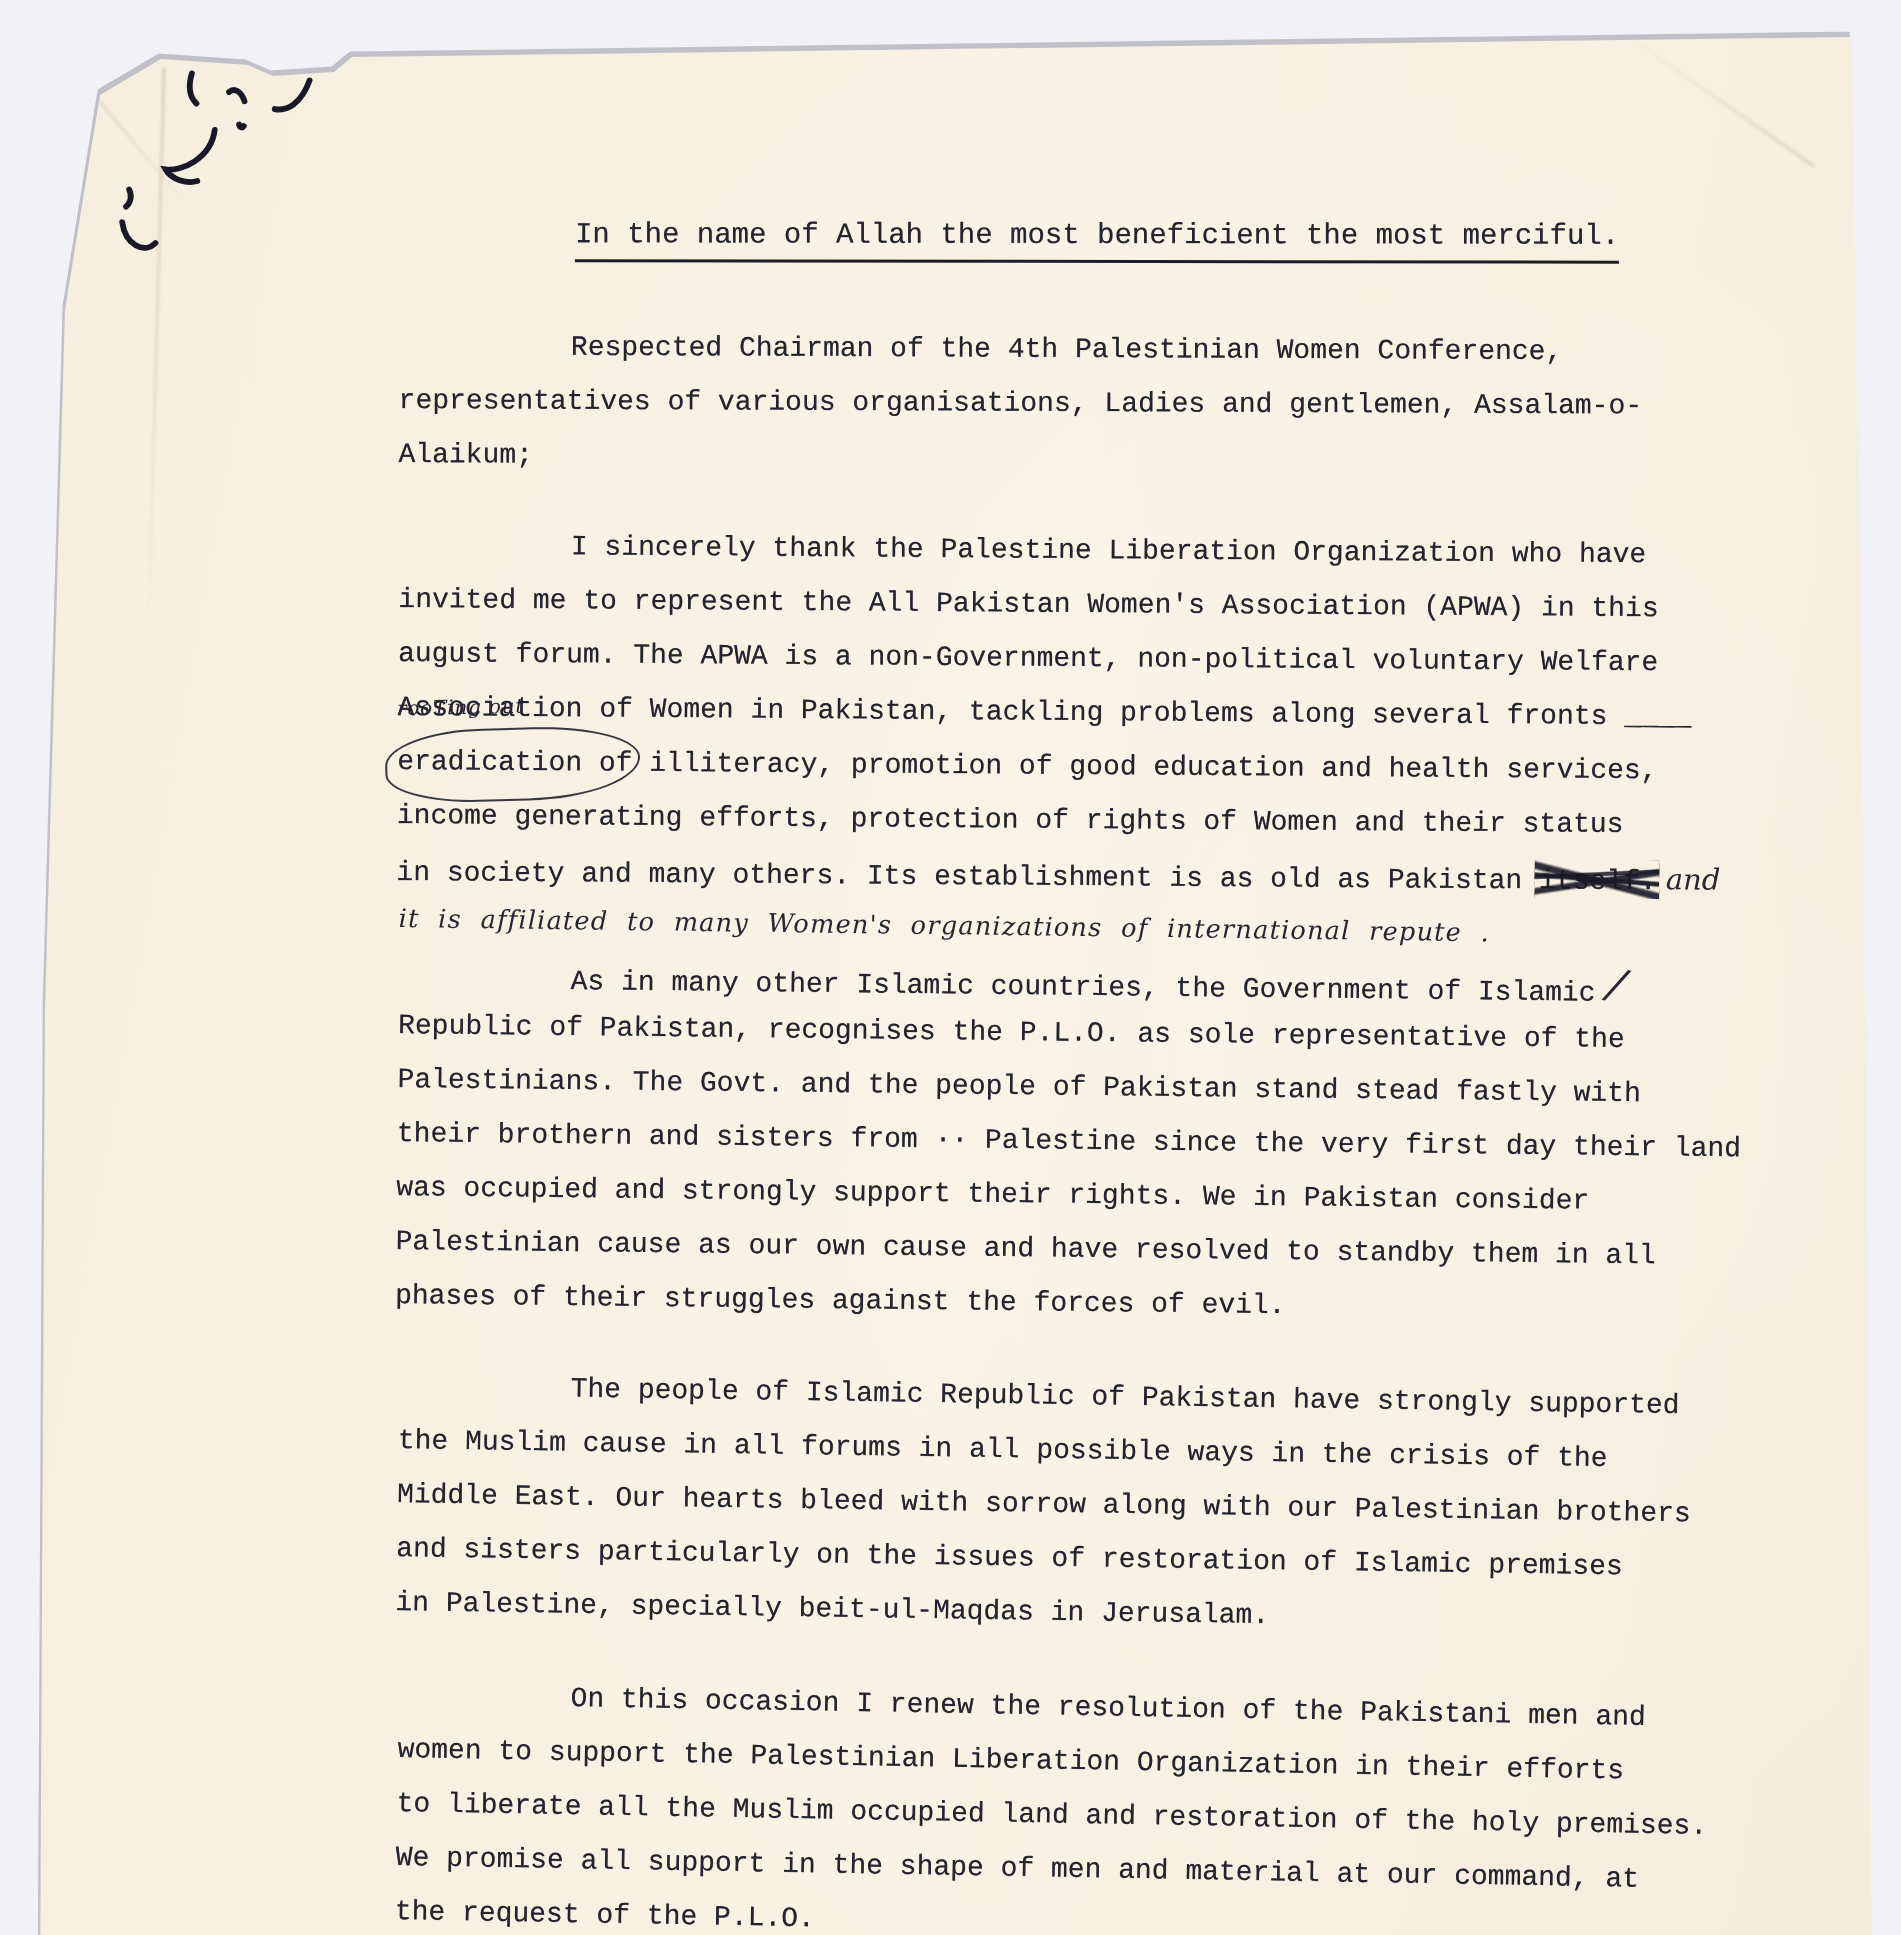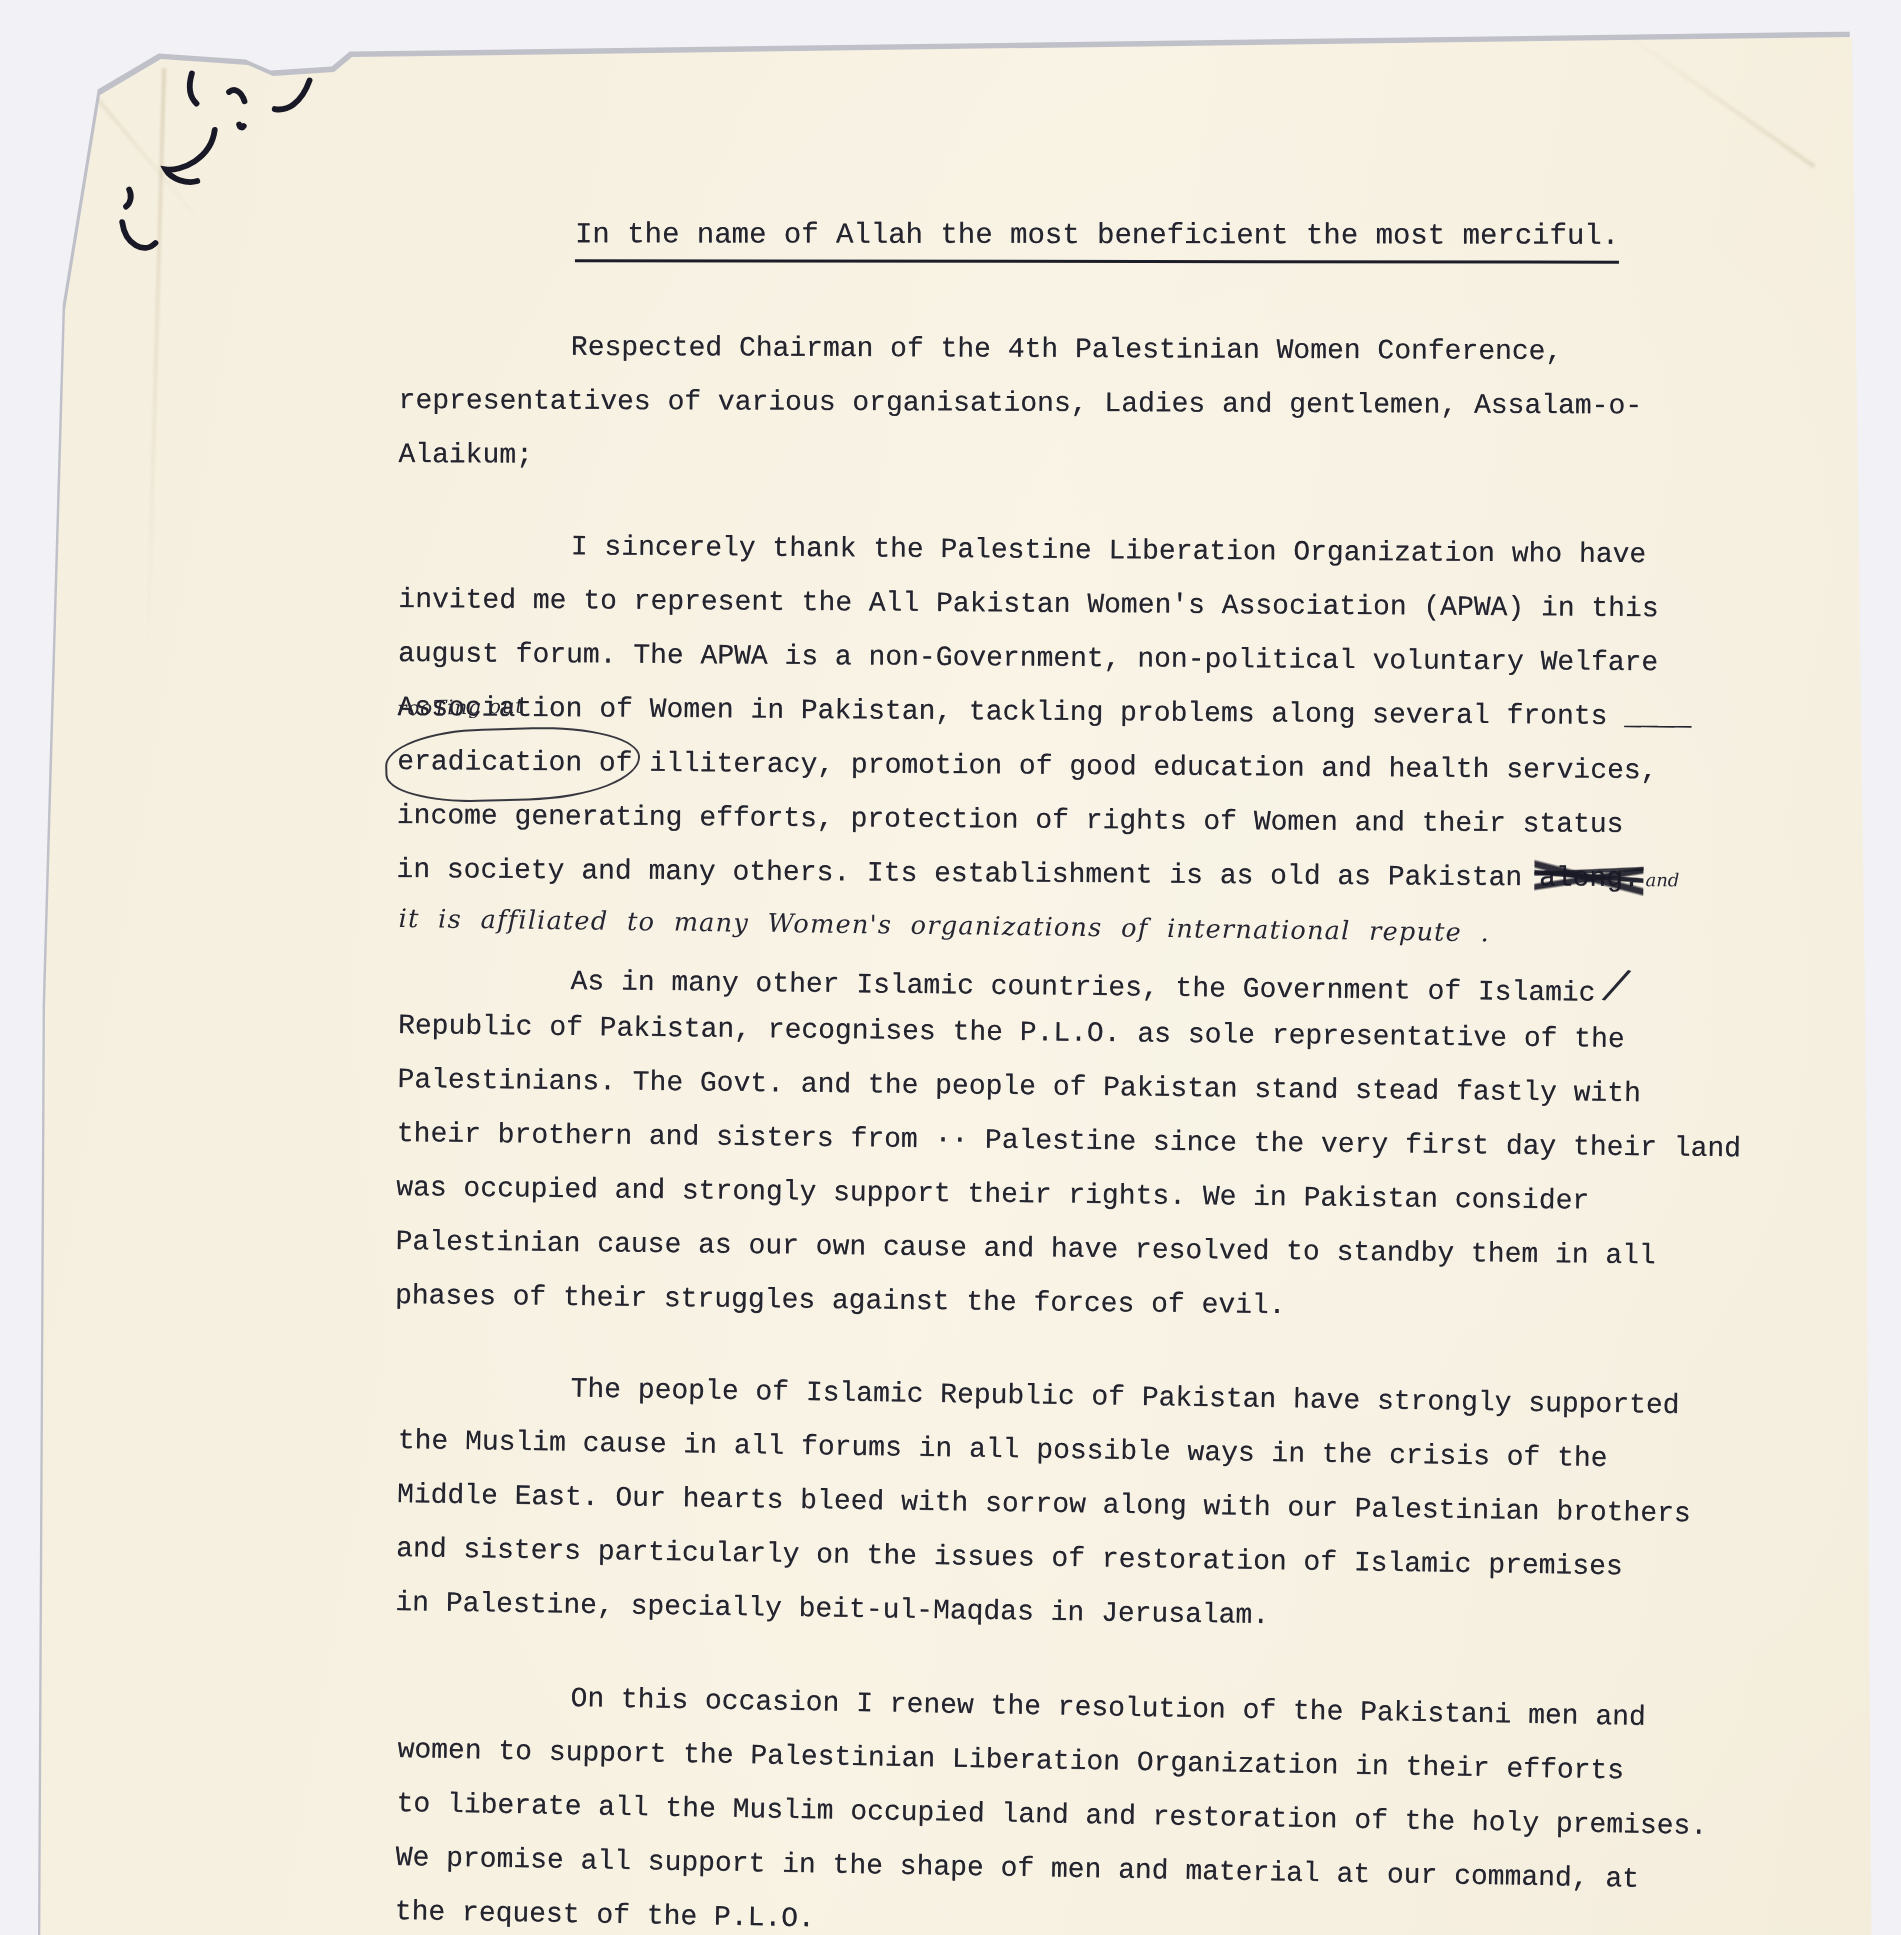--- a/index.html
+++ b/index.html
@@ -52,21 +52,21 @@
   .p4{margin-top:37px;transform:rotate(.85deg);}
   .p5{margin-top:39px;transform:rotate(1.0deg);}
 
   .hand{font-family:"DejaVu Serif",serif;font-style:italic;color:#262633;text-shadow:none;}
   .hand-line{
     height:50px;line-height:43px;font-size:25.6px;letter-spacing:1.2px;word-spacing:9.3px;
     transform:rotate(.75deg);transform-origin:left top;white-space:pre;
   }
   .insert-above{position:absolute;left:-1.9px;top:480px;font-size:20px;letter-spacing:0.8px;
     transform:rotate(-1.2deg);}
-  .hand-and{font-size:18px;}
+  .hand-and{font-size:29px;}
   .slash{display:inline-block;font-size:43px;margin-left:11.6px;
     transform:rotate(14deg) translate(1.5px,-2.3px);}
   .circled{position:relative;display:inline-block;}
   .circled::after{
     content:"";position:absolute;left:-11.6px;right:-8.5px;top:-7.7px;bottom:-11px;
     border:2.3px solid rgba(28,28,40,.88);
     border-radius:48% 52% 55% 45% / 60% 55% 70% 50%;
     transform:rotate(-2deg);
   }
   .struck{position:relative;}
@@ -115,21 +115,21 @@
     <div class="line">Alaikum;</div>
   </div>
 
   <div class="para p2">
     <div class="line ind">I sincerely thank the Palestine Liberation Organization who have</div>
     <div class="line">invited me to represent the All Pakistan Women's Association (APWA) in this</div>
     <div class="line">august forum. The APWA is a non-Government, non-political voluntary Welfare</div>
     <div class="line">Association of Women in Pakistan, tackling problems along several fronts ____</div>
     <div class="line"><span class="circled">eradication of</span><span> illiteracy, promotion of good education and health services,</span></div>
     <div class="line">income generating efforts, protection of rights of Women and their status</div>
-    <div class="line"><span>in society and many others. Its establishment is as old as Pakistan </span><span class="struck">along.</span><span class="hand hand-and"> and</span></div>
+    <div class="line"><span>in society and many others. Its establishment is as old as Pakistan </span><span class="struck">itself.</span><span class="hand hand-and"> and</span></div>
   </div>
 
   <div class="hand hand-line">it is affiliated to many Women's organizations of international repute .</div>
 
   <div class="para p3">
     <div class="line ind"><span>As in many other Islamic countries, the Government of Islamic</span><span class="hand slash">/</span></div>
     <div class="line">Republic of Pakistan, recognises the P.L.O. as sole representative of the</div>
     <div class="line">Palestinians. The Govt. and the people of Pakistan stand stead fastly with</div>
     <div class="line">their brothern and sisters from ·· Palestine since the very first day their land</div>
     <div class="line">was occupied and strongly support their rights. We in Pakistan consider</div>

